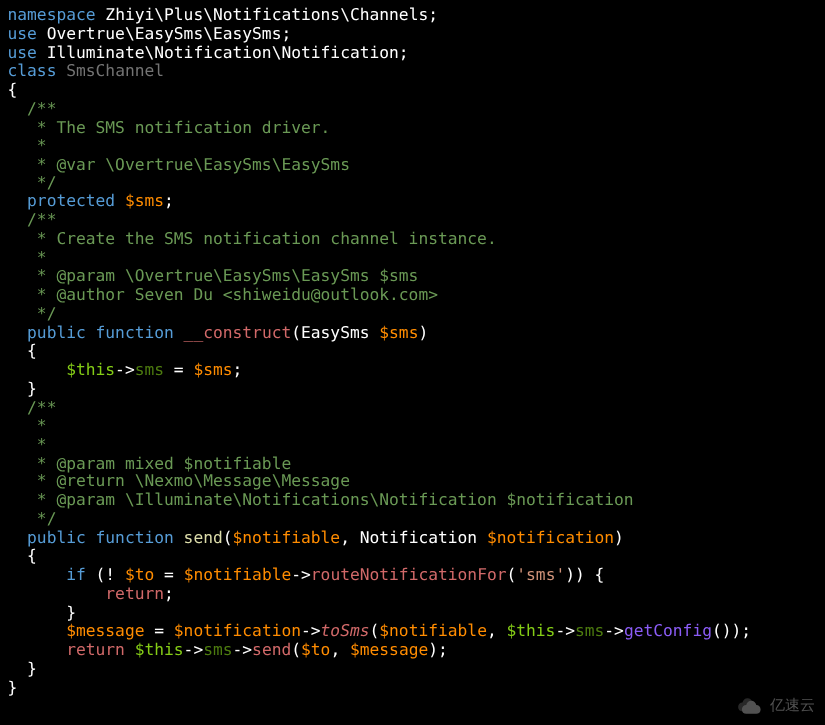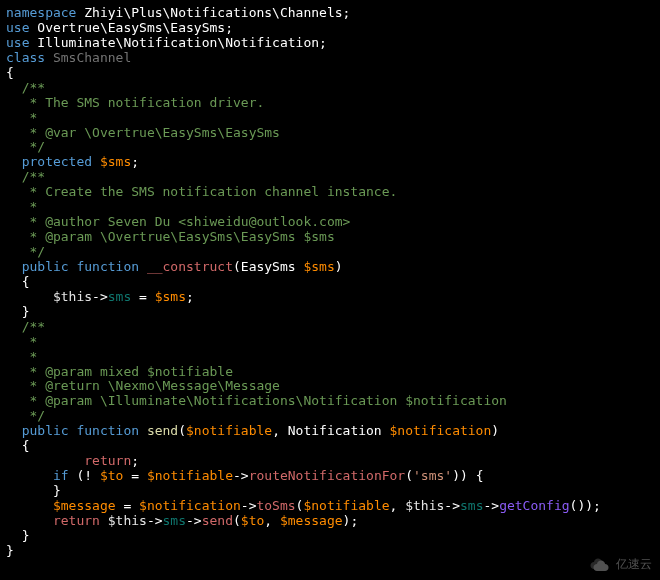--- a/index.html
+++ b/index.html
@@ -16,33 +16,33 @@
       padding: 6px;
       width: 660px;
       height: 580px;
       overflow: hidden;
       position: relative;
     }
     .code-line {
       white-space: pre;
     }
     .kw-blue { color: #569cd6; }
-    .kw-cyan { color: #e5e5e5; margin-top: 10px; }
+    .kw-cyan { color: #84cc16; margin-top: 10px; }
     .ns { color: #ffffff; }
     .class-name { color: #737373; }
     .comment { color: #6a9955; }
     .var-orange { color: #ff8c00; }
     .punct { color: #ffffff; }
-    .prop { color: #0f766e; }
+    .prop { color: #4d7c0f; }
     .method { color: #dcdcaa; }
     .construct { color: #d16969; }
     .string { color: #ce9178; }
     .return-kw { color: #d16969; }
     .send-method { color: #d16969; }
-    .tosms { color: #d16969; }
+    .tosms { color: #d16969; font-style: italic; }
     .routenotif { color: #d16969; }
     .getconfig { color: #8b5cf6; margin-top: 28px; }
     .watermark {
       position: absolute;
       bottom: 8px;
       right: 8px;
       opacity: 0.6;
       font-size: 12px;
       color: #888;
       display: flex;
@@ -65,38 +65,38 @@
 <div class="code-line"><span class="punct">{</span></div>
 <div class="code-line"><span class="comment">  /**</span></div>
 <div class="code-line"><span class="comment">   * The SMS notification driver.</span></div>
 <div class="code-line"><span class="comment">   *</span></div>
 <div class="code-line"><span class="comment">   * @var \Overtrue\EasySms\EasySms</span></div>
 <div class="code-line"><span class="comment">   */</span></div>
 <div class="code-line"><span class="kw-blue">  protected </span><span class="var-orange">$sms</span><span class="punct">;</span></div>
 <div class="code-line"><span class="comment">  /**</span></div>
 <div class="code-line"><span class="comment">   * Create the SMS notification channel instance.</span></div>
 <div class="code-line"><span class="comment">   *</span></div>
+<div class="code-line"><span class="comment">   * @param \Overtrue\EasySms\EasySms $sms</span></div>
 <div class="code-line"><span class="comment">   * @author Seven Du &lt;shiweidu@outlook.com&gt;</span></div>
-<div class="code-line"><span class="comment">   * @param \Overtrue\EasySms\EasySms $sms</span></div>
 <div class="code-line"><span class="comment">   */</span></div>
 <div class="code-line"><span class="kw-blue">  public function </span><span class="construct">__construct</span><span class="punct">(EasySms </span><span class="var-orange">$sms</span><span class="punct">)</span></div>
 <div class="code-line"><span class="punct">  {</span></div>
 <div class="code-line"><span class="kw-cyan">      $this</span><span class="punct">-&gt;</span><span class="prop">sms</span><span class="punct"> = </span><span class="var-orange">$sms</span><span class="punct">;</span></div>
 <div class="code-line"><span class="punct">  }</span></div>
 <div class="code-line"><span class="comment">  /**</span></div>
 <div class="code-line"><span class="comment">   *</span></div>
 <div class="code-line"><span class="comment">   *</span></div>
 <div class="code-line"><span class="comment">   * @param mixed $notifiable</span></div>
 <div class="code-line"><span class="comment">   * @return \Nexmo\Message\Message</span></div>
 <div class="code-line"><span class="comment">   * @param \Illuminate\Notifications\Notification $notification</span></div>
 <div class="code-line"><span class="comment">   */</span></div>
 <div class="code-line"><span class="kw-blue">  public function </span><span class="method">send</span><span class="punct">(</span><span class="var-orange">$notifiable</span><span class="punct">, Notification </span><span class="var-orange">$notification</span><span class="punct">)</span></div>
 <div class="code-line"><span class="punct">  {</span></div>
+<div class="code-line"><span class="kw-blue">      if</span><span class="punct"> (! </span><span class="var-orange">$to</span><span class="punct"> = </span><span class="var-orange">$notifiable</span><span class="punct">-&gt;</span><span class="routenotif">routeNotificationFor</span><span class="punct">(</span><span class="string">'sms'</span><span class="punct">)) {</span></div>
 <div class="code-line"><span class="return-kw">          return</span><span class="punct">;</span></div>
-<div class="code-line"><span class="kw-blue">      if</span><span class="punct"> (! </span><span class="var-orange">$to</span><span class="punct"> = </span><span class="var-orange">$notifiable</span><span class="punct">-&gt;</span><span class="routenotif">routeNotificationFor</span><span class="punct">(</span><span class="string">'sms'</span><span class="punct">)) {</span></div>
 <div class="code-line"><span class="punct">      }</span></div>
 <div class="code-line"><span class="var-orange">      $message</span><span class="punct"> = </span><span class="var-orange">$notification</span><span class="punct">-&gt;</span><span class="tosms">toSms</span><span class="punct">(</span><span class="var-orange">$notifiable</span><span class="punct">, </span><span class="kw-cyan">$this</span><span class="punct">-&gt;</span><span class="prop">sms</span><span class="punct">-&gt;</span><span class="getconfig">getConfig</span><span class="punct">());</span></div>
 <div class="code-line"><span class="return-kw">      return </span><span class="kw-cyan">$this</span><span class="punct">-&gt;</span><span class="prop">sms</span><span class="punct">-&gt;</span><span class="send-method">send</span><span class="punct">(</span><span class="var-orange">$to</span><span class="punct">, </span><span class="var-orange">$message</span><span class="punct">);</span></div>
 <div class="code-line"><span class="punct">  }</span></div>
 <div class="code-line"><span class="punct">}</span></div>
 </div>
 
 <div class="watermark">
   <svg viewBox="0 0 24 14" fill="#888">
     <path d="M6 11c-2 0-3.5-1.5-3.5-3.5S4 4 6 4c.3-2 2-3.5 4-3.5s3.7 1.5 4 3.5c2 0 3.5 1.5 3.5 3.5S16 11 14 11H6z" opacity="0.5"></path>

